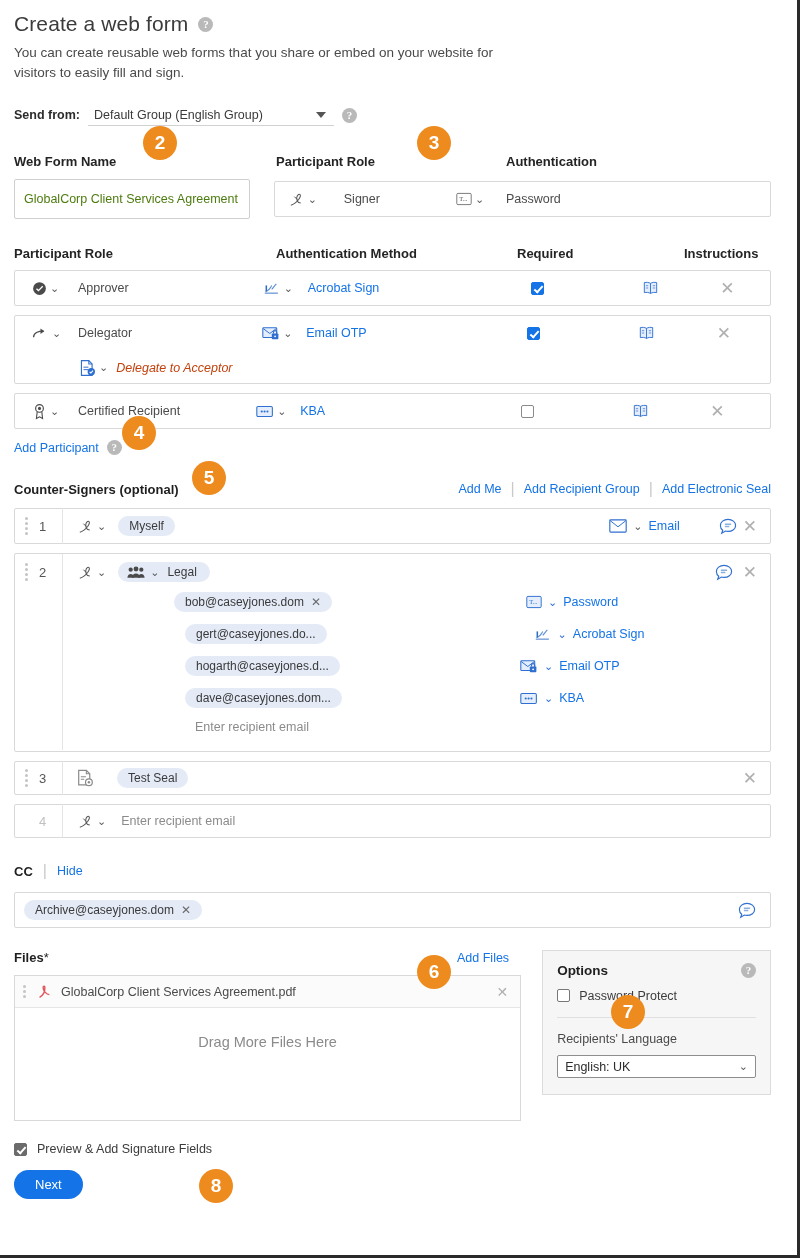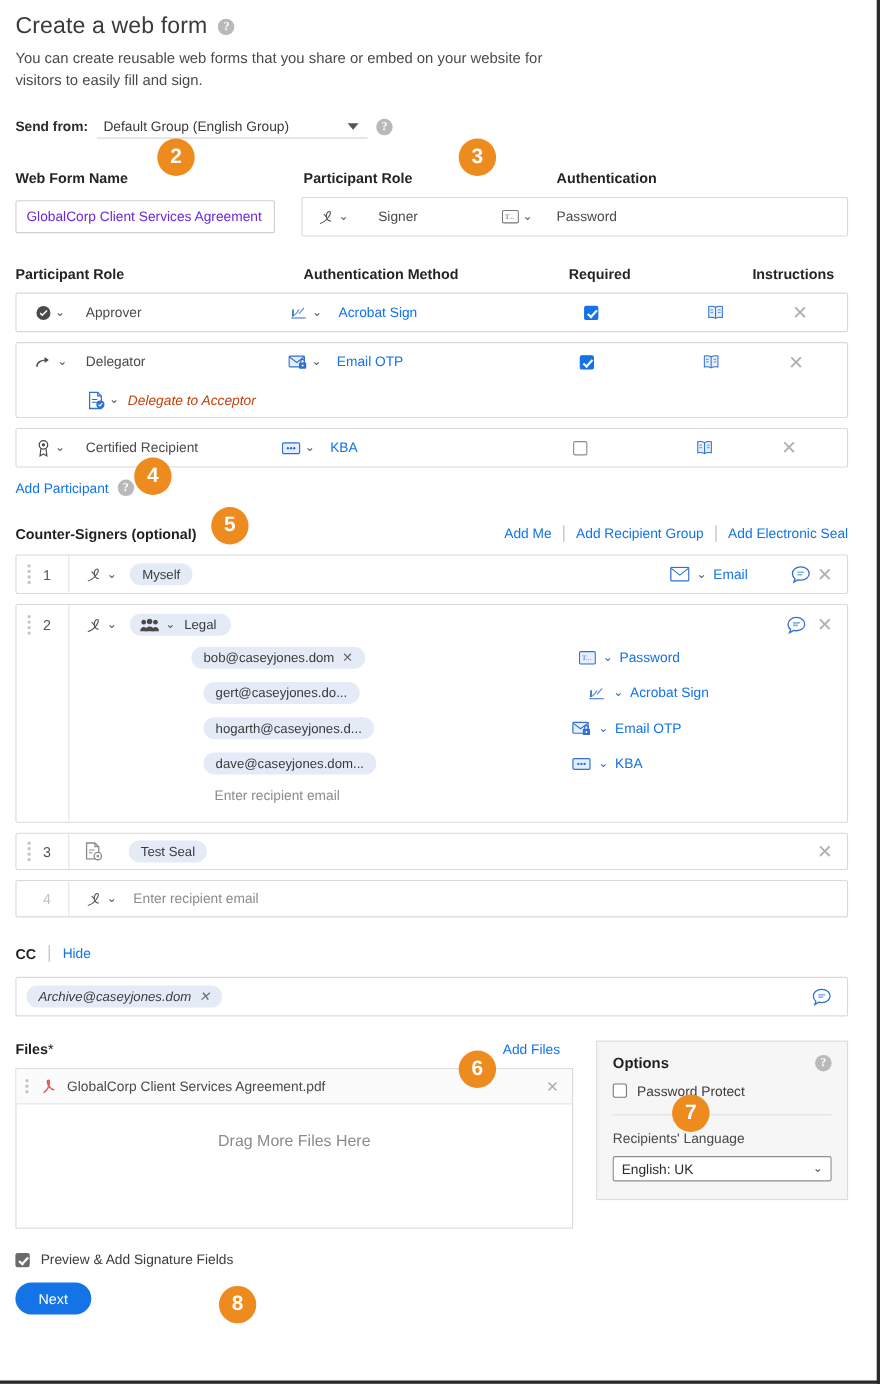--- a/index.html
+++ b/index.html
@@ -48,22 +48,22 @@
     position:absolute; width:34px; height:34px; border-radius:50%;
     background:#ee8b1e; color:#fff; font-size:19px; font-weight:bold;
     display:flex; align-items:center; justify-content:center;
     font-family:"Liberation Sans", sans-serif; z-index:30;
   }
 
   
   .colrow { display:flex; margin-top:24px; font-size:13px; font-weight:bold; color:#242424; }
 
   .inputbox {
-    height:30px; border:1px solid #cfcfcf; border-radius:2px; background:#fff;
-    display:flex; align-items:center; padding:0 9px; font-size:12.5px; color:#6d28d9;
+    height:40px; border:1px solid #cfcfcf; border-radius:2px; background:#fff;
+    display:flex; align-items:center; padding:0 9px; font-size:12.5px; color:#4d7c0f;
   }
 
   .row-card {
     border:1px solid #d9d9d9; border-radius:2px; background:#fff;
     display:flex; align-items:center; min-height:34px;
   }
 
   .icon-cell { display:flex; align-items:center; gap:3px; }
   .chev { font-size:11px; color:#5a5a5a; line-height:1; }
   .lbltext { font-size:12.5px; color:#4b4b4b; }
@@ -480,21 +480,21 @@
     <span style="margin-left:15px; font-size:12.5px; color:#8b8b8b;">Enter recipient email</span>
   </div>
 
   
   <div style="display:flex; align-items:center; gap:10px; margin-top:24px;">
     <span class="sectionhdr">CC</span>
     <span style="color:#c9c9c9;">|</span>
     <a class="bluelink">Hide</a>
   </div>
   <div class="row-card" style="margin-top:12px; height:36px;">
-    <span class="chip" style="margin-left:9px;font-style:italic;">
+    <span class="chip" style="margin-left:9px;">
       <span>Archive@caseyjones.dom</span>
       <span class="x">✕</span>
     </span>
     <div style="margin-left:auto; margin-right:14px;">
       <svg width="18" height="17" viewBox="0 0 20 19">
         <path d="M10 1.5c4.8 0 8.5 3 8.5 6.8S14.8 15 10 15c-1 0-2-.1-2.9-.4L3 17l1.1-3.4C2.4 12.4 1.5 10.6 1.5 8.3 1.5 4.5 5.2 1.5 10 1.5z" fill="#fff" stroke="#2f6fd0" stroke-width="1.3"></path>
         <path d="M6.5 7h7M6.5 9.5h5" stroke="#8ab0e0" stroke-width="1.6"></path>
       </svg>
     </div>
   </div>

